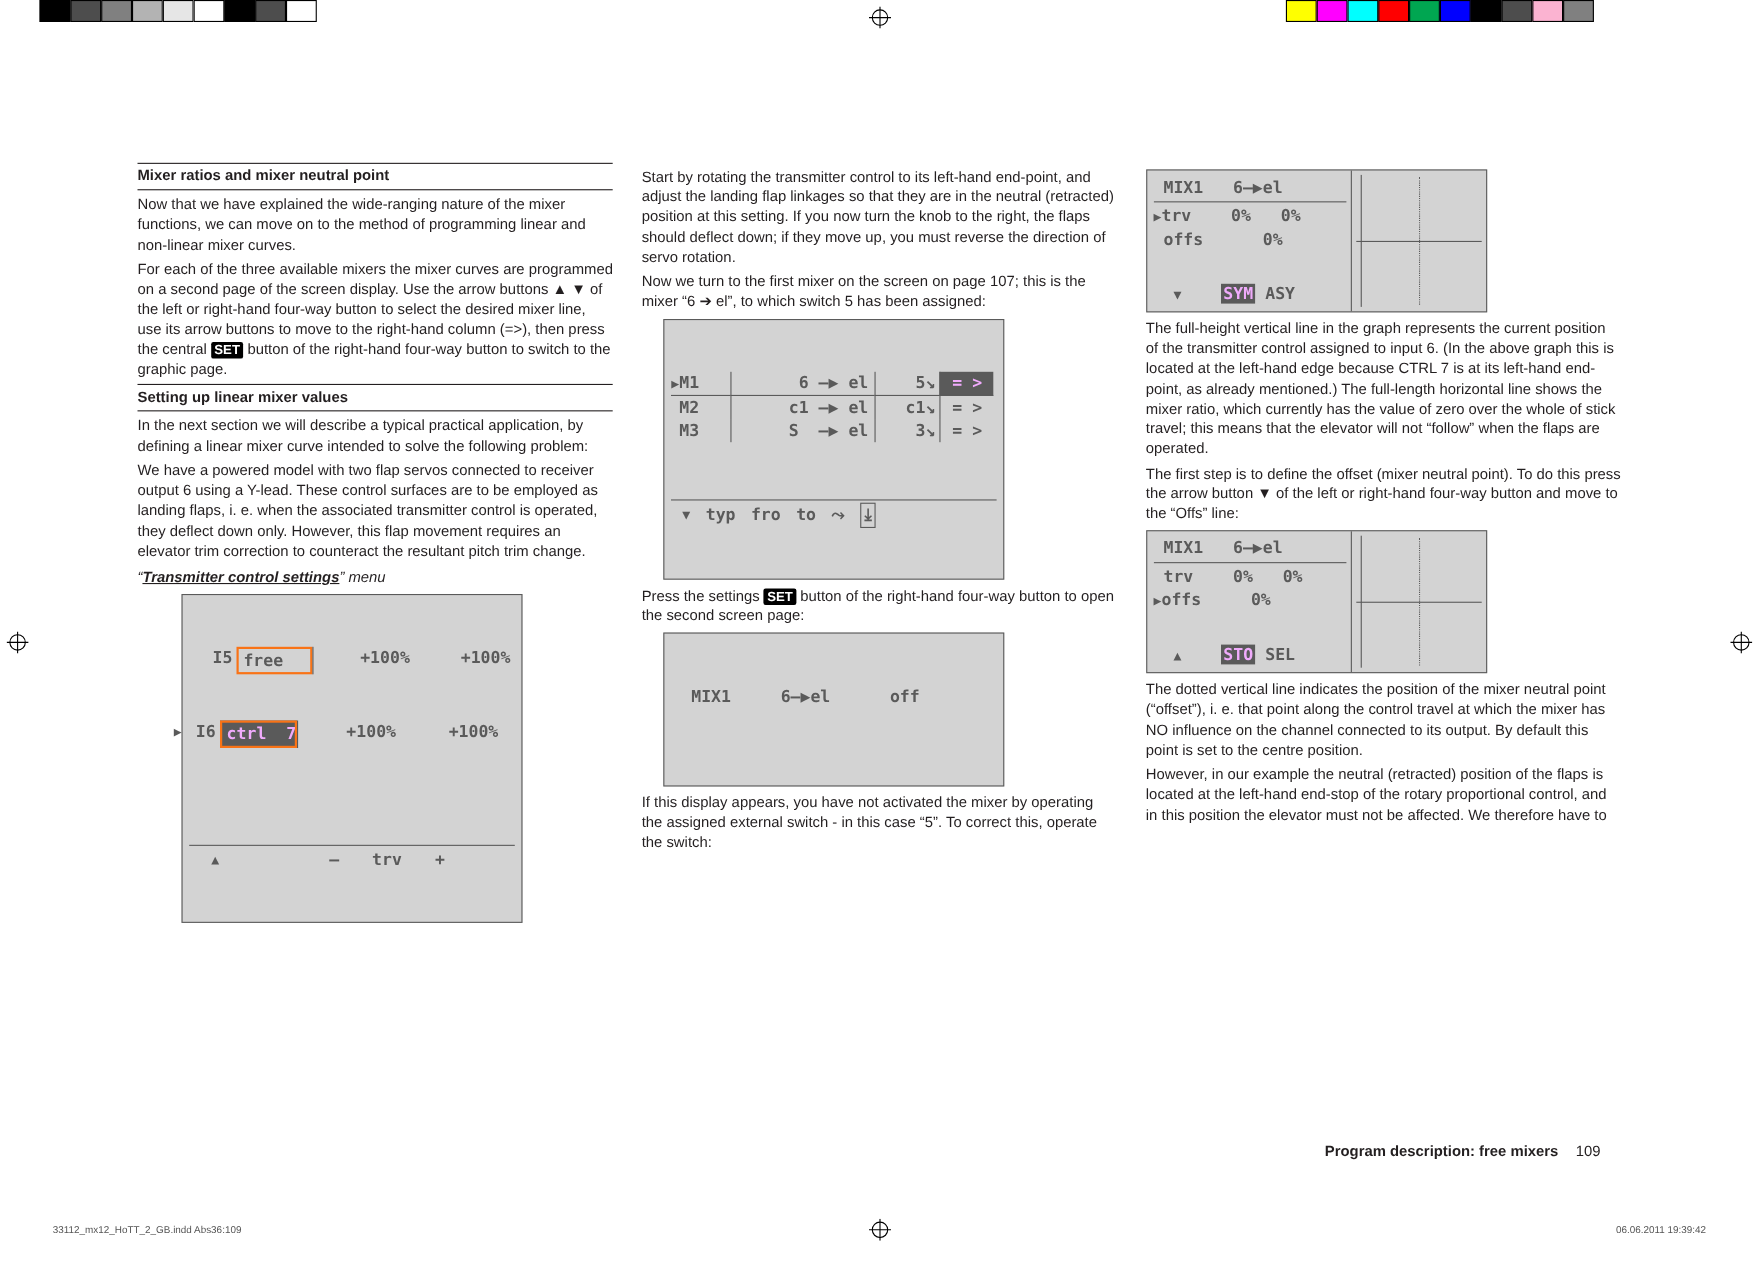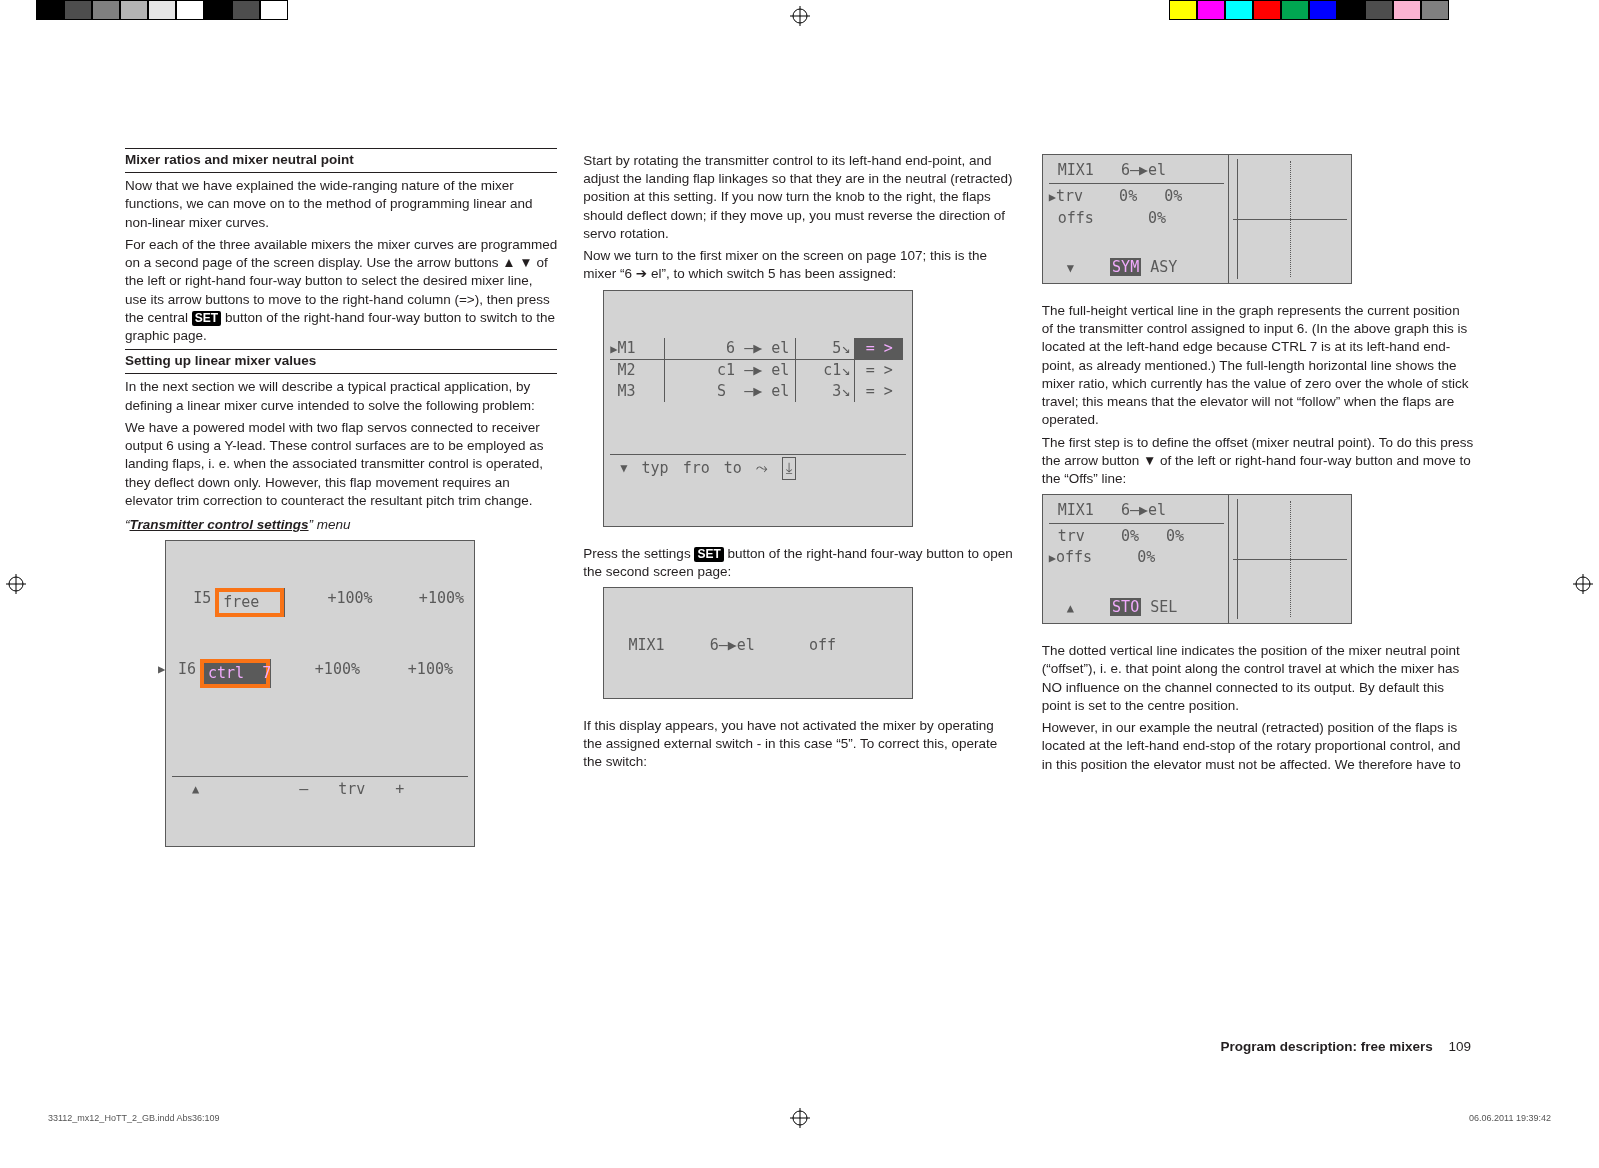--- a/index.html
+++ b/index.html
@@ -71,24 +71,25 @@
 
   
   .lcd {
     background: #d3d3d3;
     color: #5a5a5a;
     border: 1.5px solid #5a5a5a;
     font-family: "Lucida Console", Consolas, monospace;
     font-size: 15px;
     line-height: 21px;
     width: 310px;
-    margin: 6px auto 18px 20px;
+    margin: 6px auto 6px 20px;
     box-sizing: border-box;
     padding: 5px 6px 4px 6px;
     white-space: pre;
+    font-weight: bold;
   }
   .lcd .cell-inv {
     background: #5a5a5a;
     color: #f0abfc;
     padding: 0 2px;
   }
   .lcd .hr { border-top: 1px solid #5a5a5a; margin: 2px 0; }
   .lcd .row { display: block; }
 
   
@@ -151,29 +152,29 @@
     align-items: center;
     gap: 14px;
     padding-left: 10px;
     border-top: 1px solid #5a5a5a;
     padding-top: 2px;
   }
 
   
   .lcd-ctrl .row { display:flex; }
   .lcd-ctrl .c-a { width: 40px; text-align: right; padding-right:4px;}
-  .lcd-ctrl .c-b { width: 70px; border:4px solid #f97316; padding:0 4px; box-sizing:border-box;}
+  .lcd-ctrl .c-b { width: 70px; border:2px solid #f97316; padding:0 4px; box-sizing:border-box;}
   .lcd-ctrl .c-c { width: 85px; text-align:right; border-left:1px solid #5a5a5a; padding:0 4px;}
   .lcd-ctrl .c-d { width: 85px; text-align:right; padding:0 4px;}
   .lcd-ctrl .footer { display:flex; margin-top: 46px; gap: 30px; padding-left: 20px; border-top:1px solid #5a5a5a; padding-top:2px;}
 
   
   .page-footer {
     position: absolute;
-    right: 128px; bottom: 112px;
+    right: 144px; bottom: 112px;
     font-size: 13.5px;
   }
   .page-footer .bold { margin-right: 12px; }
   .slug {
     position: absolute;
     left: 48px; bottom: 44px;
     font-size: 9px; color: #555;
   }
   .slug.right { left: auto; right: 48px; }
 </style>
@@ -281,21 +282,21 @@
           <span>to</span>
           <span>⤳</span>
           <span style="border:1px solid #5a5a5a;padding:0 3px;">⤓</span>
         </div>
       </div>
 
       <p>
         <span>Press the settings </span><span class="set-pill">SET</span><span> button of the right-hand four-way button to open the second screen page:</span>
       </p>
 
-      <div class="lcd" style="height:112px;">
+      <div class="lcd" style="height:140px;">
         <span class="row">  <span>MIX1</span>     <span>6–▶el</span>      <span>off</span></span>
       </div>
 
       <p>If this display appears, you have not activated the mixer by operating the assigned external switch - in this case “5”. To correct this, operate the switch:</p>
     </div>
 
     <div class="col">
 
       <div class="lcd lcd-graph" style="margin-left:0;height:130px;">
         <div class="lhs">

